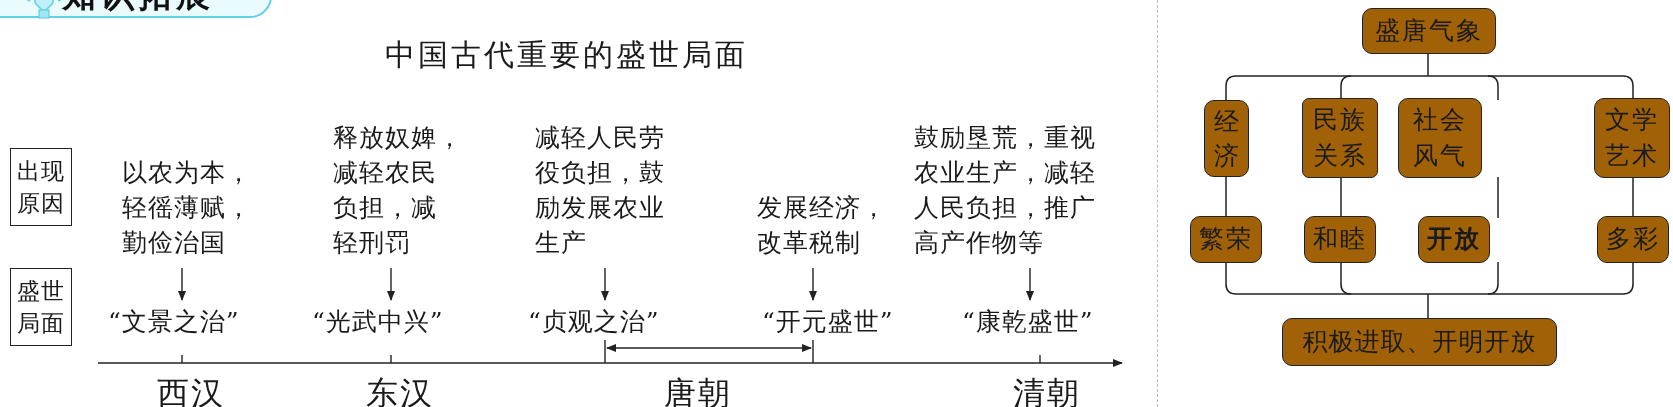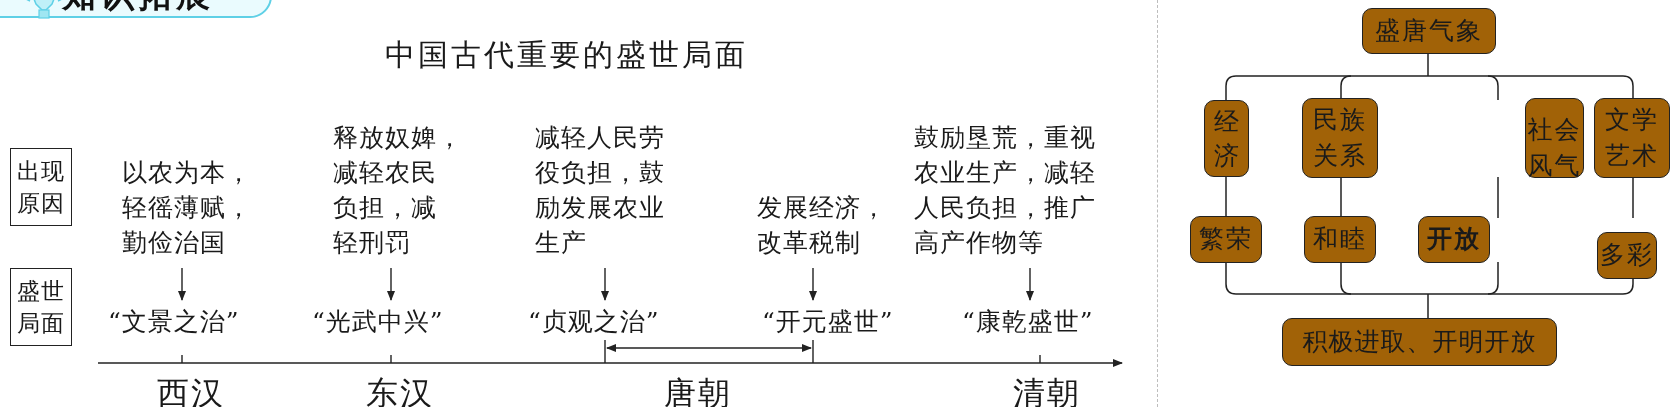--- a/index.html
+++ b/index.html
@@ -122,25 +122,25 @@
     <path d="M1498 262 L1498 284 Q1498 294 1488 294"></path>
 
     <line x1="1428" y1="294" x2="1428" y2="318"></line>
   </g>
 </svg>
 
 <div class="abs node" style="left:1362px; top:8px; width:134px; height:46px; line-height:43px;">盛唐气象</div>
 
 <div class="abs node" style="left:1204px; top:100px; width:45px; height:77px; line-height:34px; white-space:pre; padding-top:4px; letter-spacing:0;">经
 济</div>
-<div class="abs node" style="left:1302px; top:98px; width:76px; height:80px; line-height:36px; white-space:pre; padding-top:3px;">民族
+<div class="abs node" style="left:1302px; top:98px; width:76px; height:80px; line-height:36px; white-space:pre; padding-top:3px;border-radius:7px;">民族
 关系</div>
-<div class="abs node" style="left:1525px; top:98px; width:59px; height:80px; line-height:36px; white-space:pre; padding-top:13px;">社会
+<div class="abs node" style="left:1398px; top:98px; width:84px; height:80px; line-height:36px; white-space:pre; padding-top:3px;">社会
 风气</div>
 <div class="abs node" style="left:1594px; top:98px; width:76px; height:80px; line-height:36px; white-space:pre; padding-top:3px;">文学
 艺术</div>
 
 <div class="abs node" style="left:1190px; top:216px; width:72px; height:47px; line-height:44px;">繁荣</div>
 <div class="abs node" style="left:1304px; top:216px; width:72px; height:47px; line-height:44px;">和睦</div>
 <div class="abs node" style="left:1418px; top:216px; width:72px; height:47px; line-height:44px;font-weight:bold;">开放</div>
-<div class="abs node" style="left:1597px; top:232px; width:60px; height:47px; line-height:44px;">多彩</div>
+<div class="abs node" style="left:1597px; top:216px; width:72px; height:47px; line-height:44px;">多彩</div>
 
 <div class="abs node" style="left:1282px; top:318px; width:275px; height:48px; line-height:45px; letter-spacing:1px;">积极进取、开明开放</div>
 
 </body></html>

